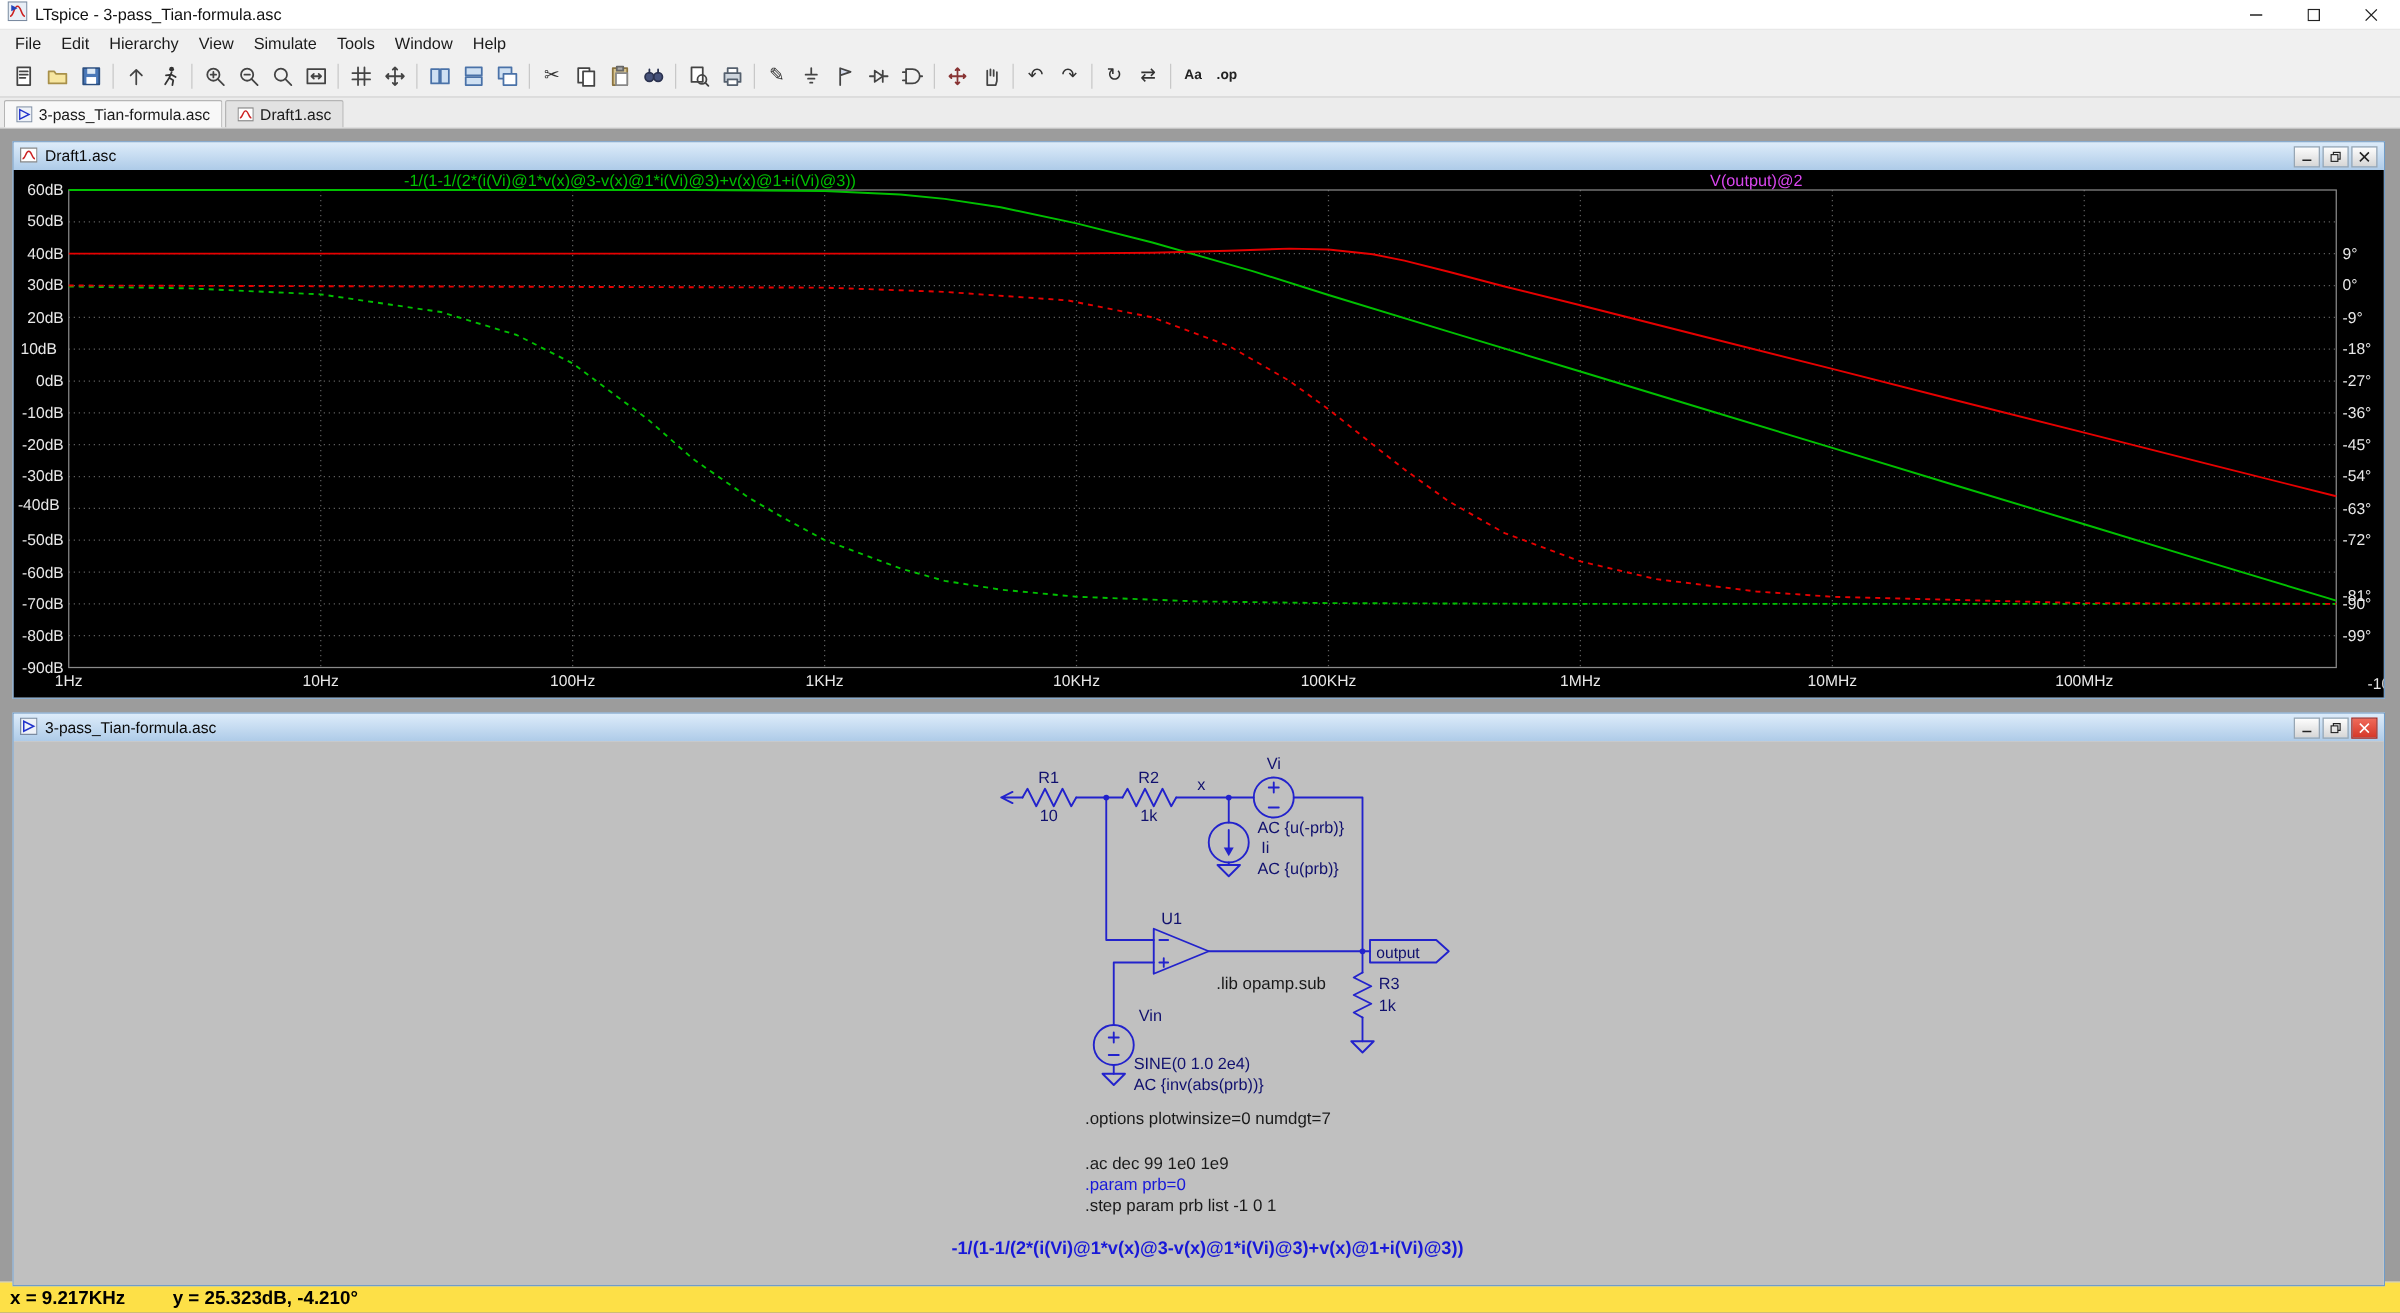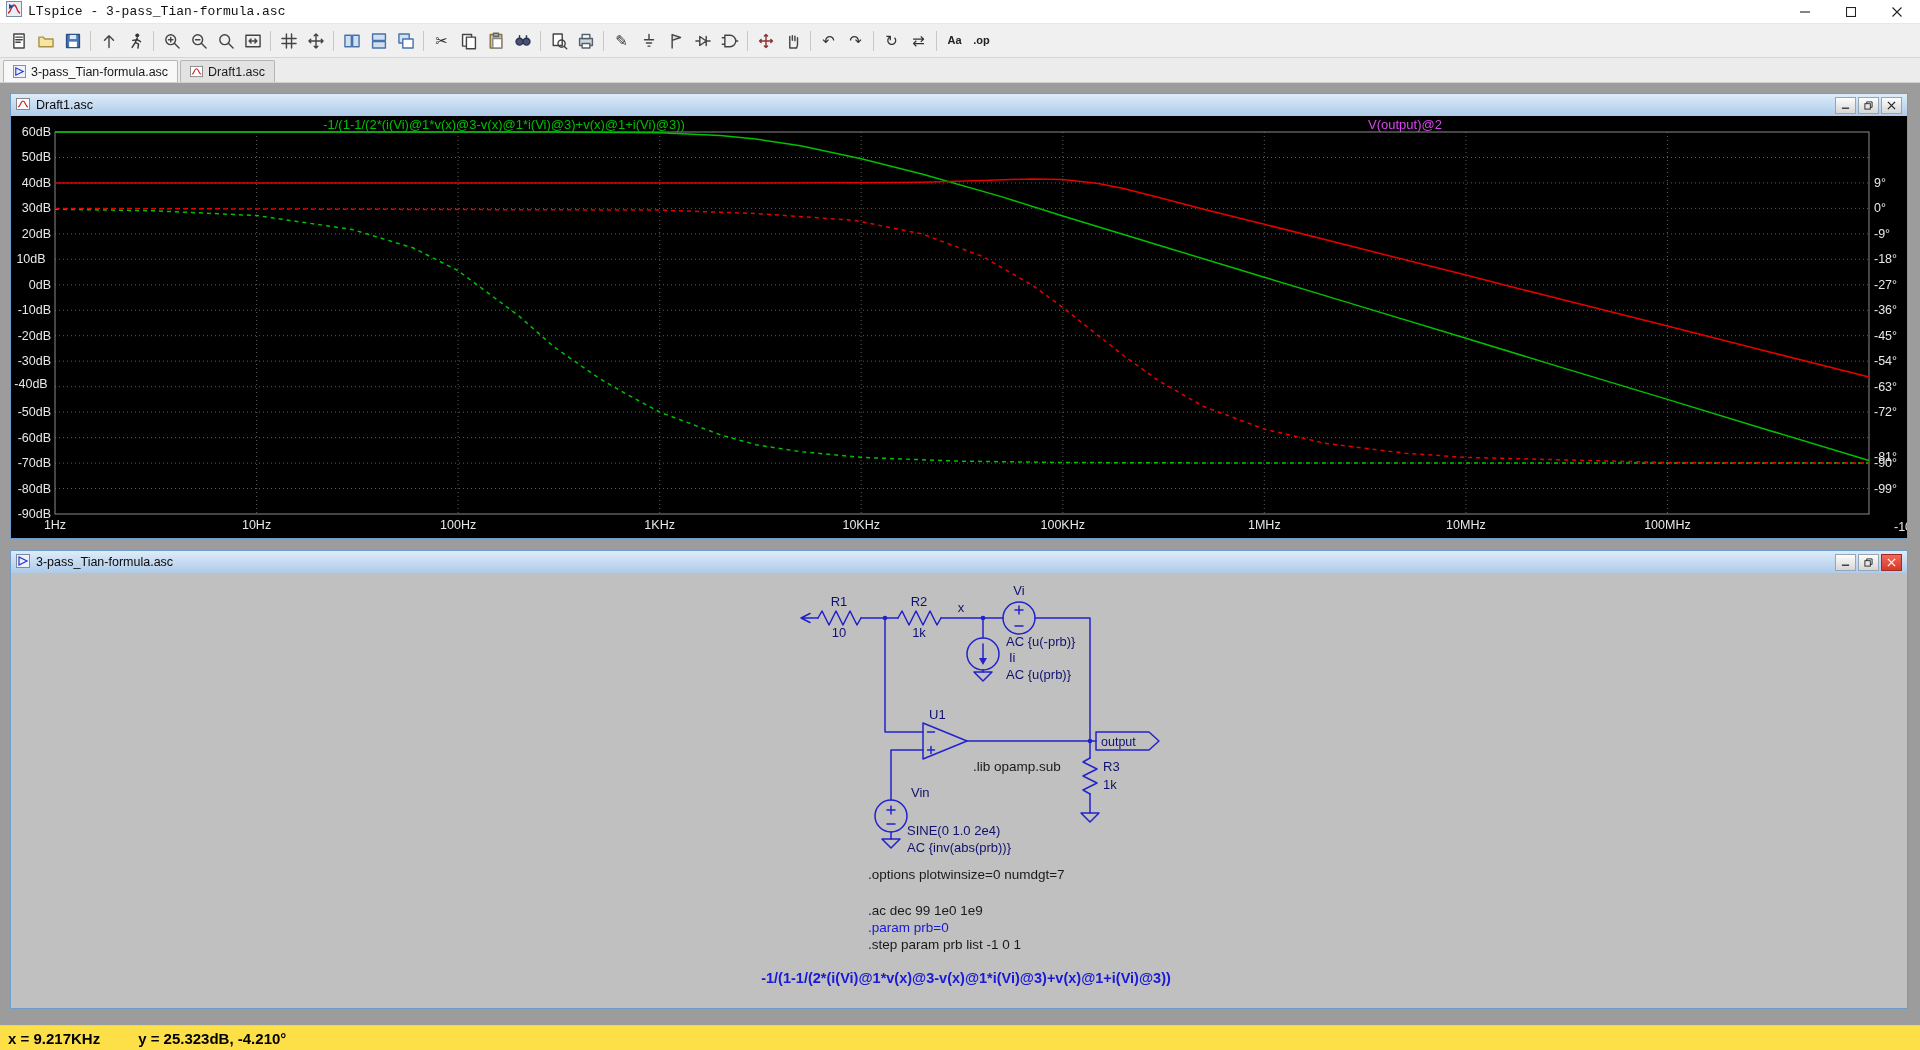--- a/index.html
+++ b/index.html
@@ -1,20 +1,20 @@
 <!DOCTYPE html>
 <html><head>
 <meta charset="utf-8">
 <style>
   html,body{margin:0;padding:0;background:#9c9c9c;}
   body{width:1920px;height:1050px;overflow:hidden;font-family:"Liberation Sans",sans-serif;-webkit-font-smoothing:antialiased;}
   #app{width:1920px;height:1050px;display:flex;flex-direction:column;position:relative;}
 
   
-  .titlebar{height:23px;background:#ffffff;display:flex;align-items:center;gap:6px;padding-left:6px;border-bottom:1px solid #e8e8e8;flex:none;font-family:Liberation Mono, monospace;}
+  .titlebar{height:23px;background:#ffffff;display:flex;align-items:center;gap:6px;padding-left:6px;border-bottom:1px solid #e8e8e8;flex:none;}
   .title-text{font-size:13px;color:#111;}
   .win-btns{margin-left:auto;display:flex;height:100%;}
   .win-btn{width:46px;height:100%;display:flex;align-items:center;justify-content:center;color:#222;}
   .win-btn svg{width:10px;height:10px;}
   .menubar{height:20px;background:#f0f0f0;display:flex;align-items:center;font-size:13px;color:#1a1a1a;padding-left:4px;flex:none;}
   .mitem{padding:0 8px;cursor:default;}
   .toolbar{height:33px;background:#f0f0f0;border-bottom:1px solid #d5d5d5;display:flex;align-items:center;padding-left:5px;flex:none;}
   .tbi{width:27px;height:26px;display:flex;align-items:center;justify-content:center;border-radius:2px;}
   .tbi svg{display:block;}
   .tglyph{font-size:15px;color:#333;line-height:1;}
@@ -85,20 +85,30 @@
           </svg>
         </span>
       <span class="win-btn">
           <svg viewBox="0 0 10 10">
             <path d="M0.5 0.5 L9.5 9.5 M9.5 0.5 L0.5 9.5" stroke="#222" stroke-width="1.1"></path>
           </svg>
         </span>
     </div>
   </div>
 
+  <div class="menubar" id="menubar">
+      <span class="mitem">File</span>
+      <span class="mitem">Edit</span>
+      <span class="mitem">Hierarchy</span>
+      <span class="mitem">View</span>
+      <span class="mitem">Simulate</span>
+      <span class="mitem">Tools</span>
+      <span class="mitem">Window</span>
+      <span class="mitem">Help</span>
+    </div>
 
   <div class="toolbar" id="toolbar">
       <span class="tbi">
         <svg width="18" height="18" viewBox="0 0 14 14" fill="none" stroke="#444" stroke-width="1.1" stroke-linecap="round" stroke-linejoin="round">
           <rect x="3" y="1.5" width="8" height="11" fill="#fff"></rect>
           <path d="M4.5 4 H9.5 M4.5 6 H9.5 M4.5 8 H8"></path>
         </svg>
       </span>
       <span class="tbi">
         <svg width="18" height="18" viewBox="0 0 14 14" fill="none" stroke="#444" stroke-width="1.1" stroke-linecap="round" stroke-linejoin="round">

